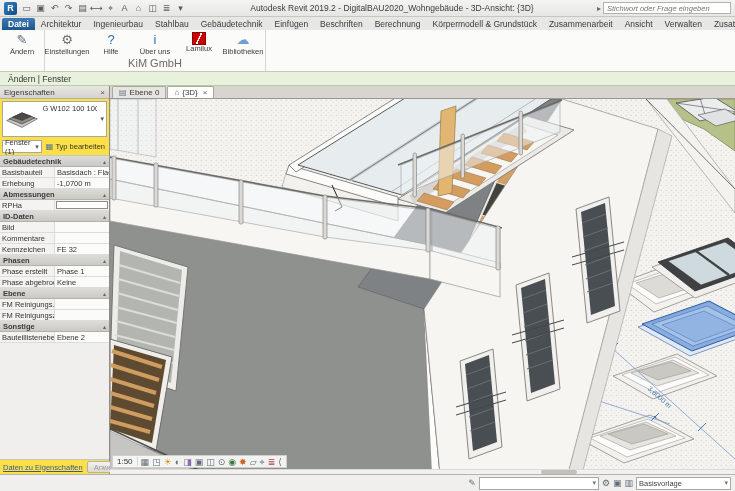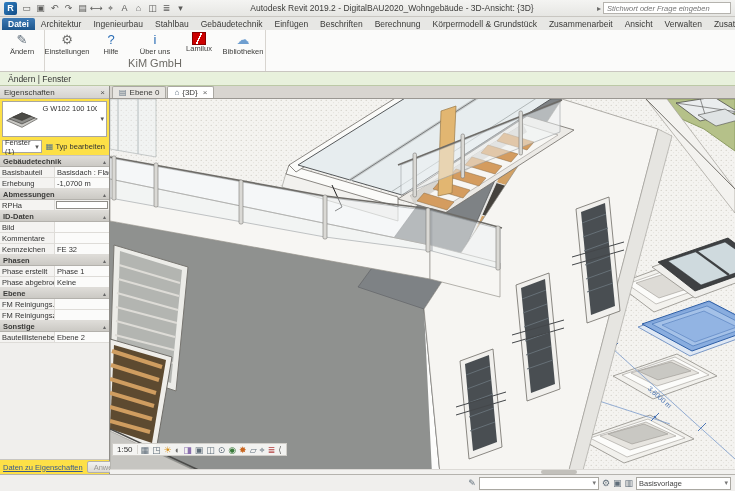--- a/index.html
+++ b/index.html
@@ -66,21 +66,21 @@
   
   .draw { flex:1; display:flex; flex-direction:column; min-width:0; }
   .viewtabs { height:13px; background:#d8d5d0; border-bottom:1px solid #9a9792; display:flex; align-items:flex-end; padding-left:2px; gap:1px; }
   .vtab { height:12px; display:flex; align-items:center; gap:3px; padding:0 6px; font-size:8px; background:#e7e5e1;
     border:1px solid #aaa8a2; border-bottom:none; border-radius:2px 2px 0 0; color:#3a3a38; white-space:nowrap; }
   .vtab.active { background:#fff; }
   .vtab .ticon { font-size:8px; color:#5a6c7e; }
   .vtab .xc { font-size:8px; color:#666; margin-left:2px; }
   .canvas { position:relative; flex:1; background:#fff; overflow:hidden; }
   .canvas svg { position:absolute; inset:0; width:100%; height:100%; }
-  .vcb { position:absolute; left:2px; bottom:18px; height:13px; display:flex; align-items:center; gap:3px;
+  .vcb { position:absolute; left:2px; bottom:6px; height:13px; display:flex; align-items:center; gap:3px;
     background:rgba(248,248,246,.95); border:1px solid #d0cec9; padding:0 4px; }
   .vcb .scale { font-size:8px; color:#333; padding-right:4px; border-right:1px solid #d8d6d1; }
   .vcb span.vic { font-size:9px; line-height:12px; cursor:default; }
   .hscroll { position:absolute; left:0; right:0; bottom:0; height:5px; background:#f2f1ef; border-top:1px solid #dcdad6; }
   .hthumb { position:absolute; left:69%; width:36px; top:0; bottom:0; background:#c2c0bb; border-radius:2px; }
   
   .statusbar { height:17px; background:#f0efed; border-top:1px solid #b5b3ae; display:flex; align-items:center; padding:0 4px; gap:4px; font-size:8.5px; }
   .statusmsg { white-space:nowrap; overflow:hidden; color:#2d2d2b; }
   .statusright { margin-left:auto; display:flex; align-items:center; gap:3px; }
   .scombo { height:13px; background:#fff; border:1px solid #aaa8a2; display:flex; align-items:center; font-size:7.5px; padding:0 2px; color:#444; }

